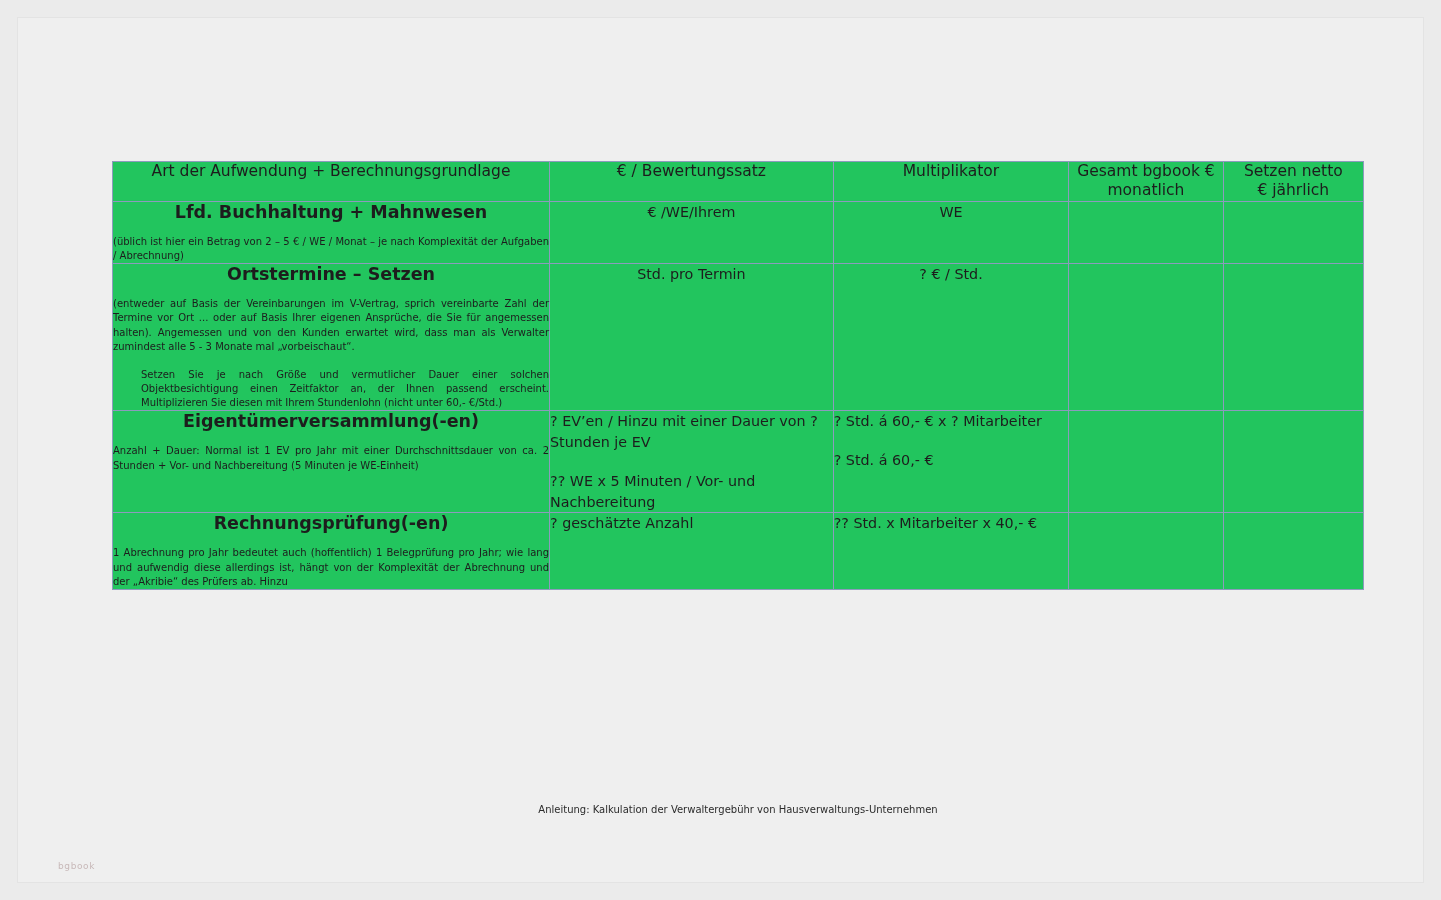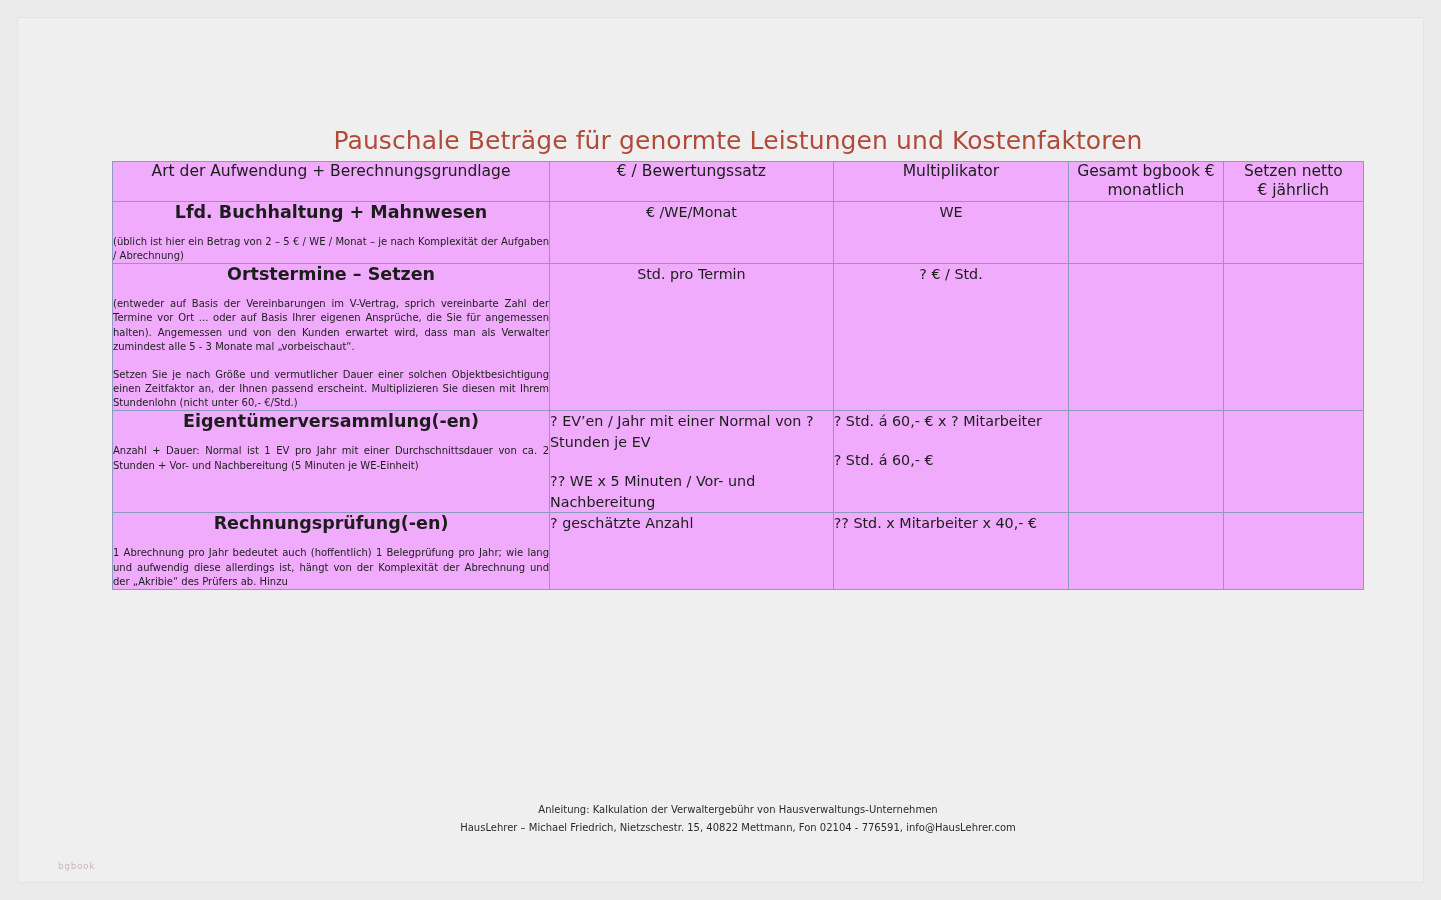--- a/index.html
+++ b/index.html
@@ -48,21 +48,21 @@
     top: 143px;
     width: 1252px;
     border-collapse: collapse;
     table-layout: fixed;
     background: #dde3f0;
   }
   table.grid td, table.grid th {
     border: 1px solid #8c9bbd;
     vertical-align: top;
     padding: 0;
-    background: #f0abfc;
+    background: #22c55e;
   }
   thead th {
     background: #dde3f0;
     text-align: center;
     font-weight: normal;
     font-size: 15.5px;
     color: #1d1d1d;
     font-family: "DejaVu Sans", sans-serif;
     padding: 6px 4px 8px 4px;
     line-height: 1.25;
@@ -86,21 +86,21 @@
     text-align: center;
   }
   .row-body {
     font-size: 10px;
     color: #1d1d1d;
     font-family: "DejaVu Sans", sans-serif;
     line-height: 1.42;
     text-align: justify;
     margin: 0;
   }
-  .row-body + .row-body { margin-top: 14px; }
+  .row-body + .row-body { margin-top: 14px; padding-left: 28px; }
 
   .cell-mid {
     padding: 6px 8px 8px 8px;
     font-size: 14.3px;
     color: #1d1d1d;
     font-family: "DejaVu Sans", sans-serif;
     line-height: 1.45;
   }
   .cell-mid.center { text-align: center; }
   .cell-mid .ln { display: block; }
@@ -128,21 +128,20 @@
     font-family: "DejaVu Sans", sans-serif;
     letter-spacing: 0.6px;
   }
 </style>
 </head>
 <body>
 
 <div class="page">
   <div class="sheet">
 
-    <div class="doc-title">Pauschale Beträge für genormte Leistungen und Kostenfaktoren</div>
 
     <table class="grid">
       <colgroup>
         <col class="col-a">
           <col class="col-b">
           <col class="col-c">
           <col class="col-d">
           <col class="col-e">
       </colgroup>
       <thead>
@@ -161,21 +160,21 @@
         </tr>
       </thead>
       <tbody>
 
         <tr>
           <td class="cell-a">
             <p class="row-head">Lfd. Buchhaltung + Mahnwesen</p>
             <p class="row-body">(üblich ist hier ein Betrag von 2 – 5 € / WE / Monat – je nach Komplexität der Aufgaben / Abrechnung)</p>
           </td>
           <td class="cell-mid center">
-            <span class="ln">€ /WE/Monat</span>
+            <span class="ln">€ /WE/Ihrem</span>
           </td>
           <td class="cell-mid center">
             <span class="ln">WE</span>
           </td>
           <td class="cell-empty"></td>
           <td class="cell-empty"></td>
         </tr>
 
         <tr>
           <td class="cell-a">
@@ -192,21 +191,21 @@
           <td class="cell-empty"></td>
           <td class="cell-empty"></td>
         </tr>
 
         <tr>
           <td class="cell-a">
             <p class="row-head">Eigentümerversammlung(-en)</p>
             <p class="row-body">Anzahl + Dauer: Normal ist 1 EV pro Jahr mit einer Durchschnittsdauer von ca. 2 Stunden  + Vor- und Nachbereitung (5 Minuten je WE-Einheit)</p>
           </td>
           <td class="cell-mid">
-            <span class="ln">? EV’en / Jahr mit einer Normal von    ? Stunden je EV</span>
+            <span class="ln">? EV’en / Hinzu mit einer Dauer von    ? Stunden je EV</span>
             <span class="ln sp">?? WE x 5 Minuten / Vor- und Nachbereitung</span>
           </td>
           <td class="cell-mid">
             <span class="ln">? Std. á 60,- € x ? Mitarbeiter</span>
             <span class="ln sp">? Std. á 60,- €</span>
           </td>
           <td class="cell-empty"></td>
           <td class="cell-empty"></td>
         </tr>
 
@@ -223,18 +222,17 @@
           </td>
           <td class="cell-empty"></td>
           <td class="cell-empty"></td>
         </tr>
 
       </tbody>
     </table>
 
     <div class="footer">
       <div class="l1">Anleitung: Kalkulation der Verwaltergebühr von Hausverwaltungs-Unternehmen</div>
-      <div class="l2">HausLehrer – Michael Friedrich, Nietzschestr. 15, 40822 Mettmann, Fon 02104 - 776591, info@HausLehrer.com</div>
     </div>
 
     <div class="watermark">bgbook</div>
   </div>
 </div>
 
 </body></html>

